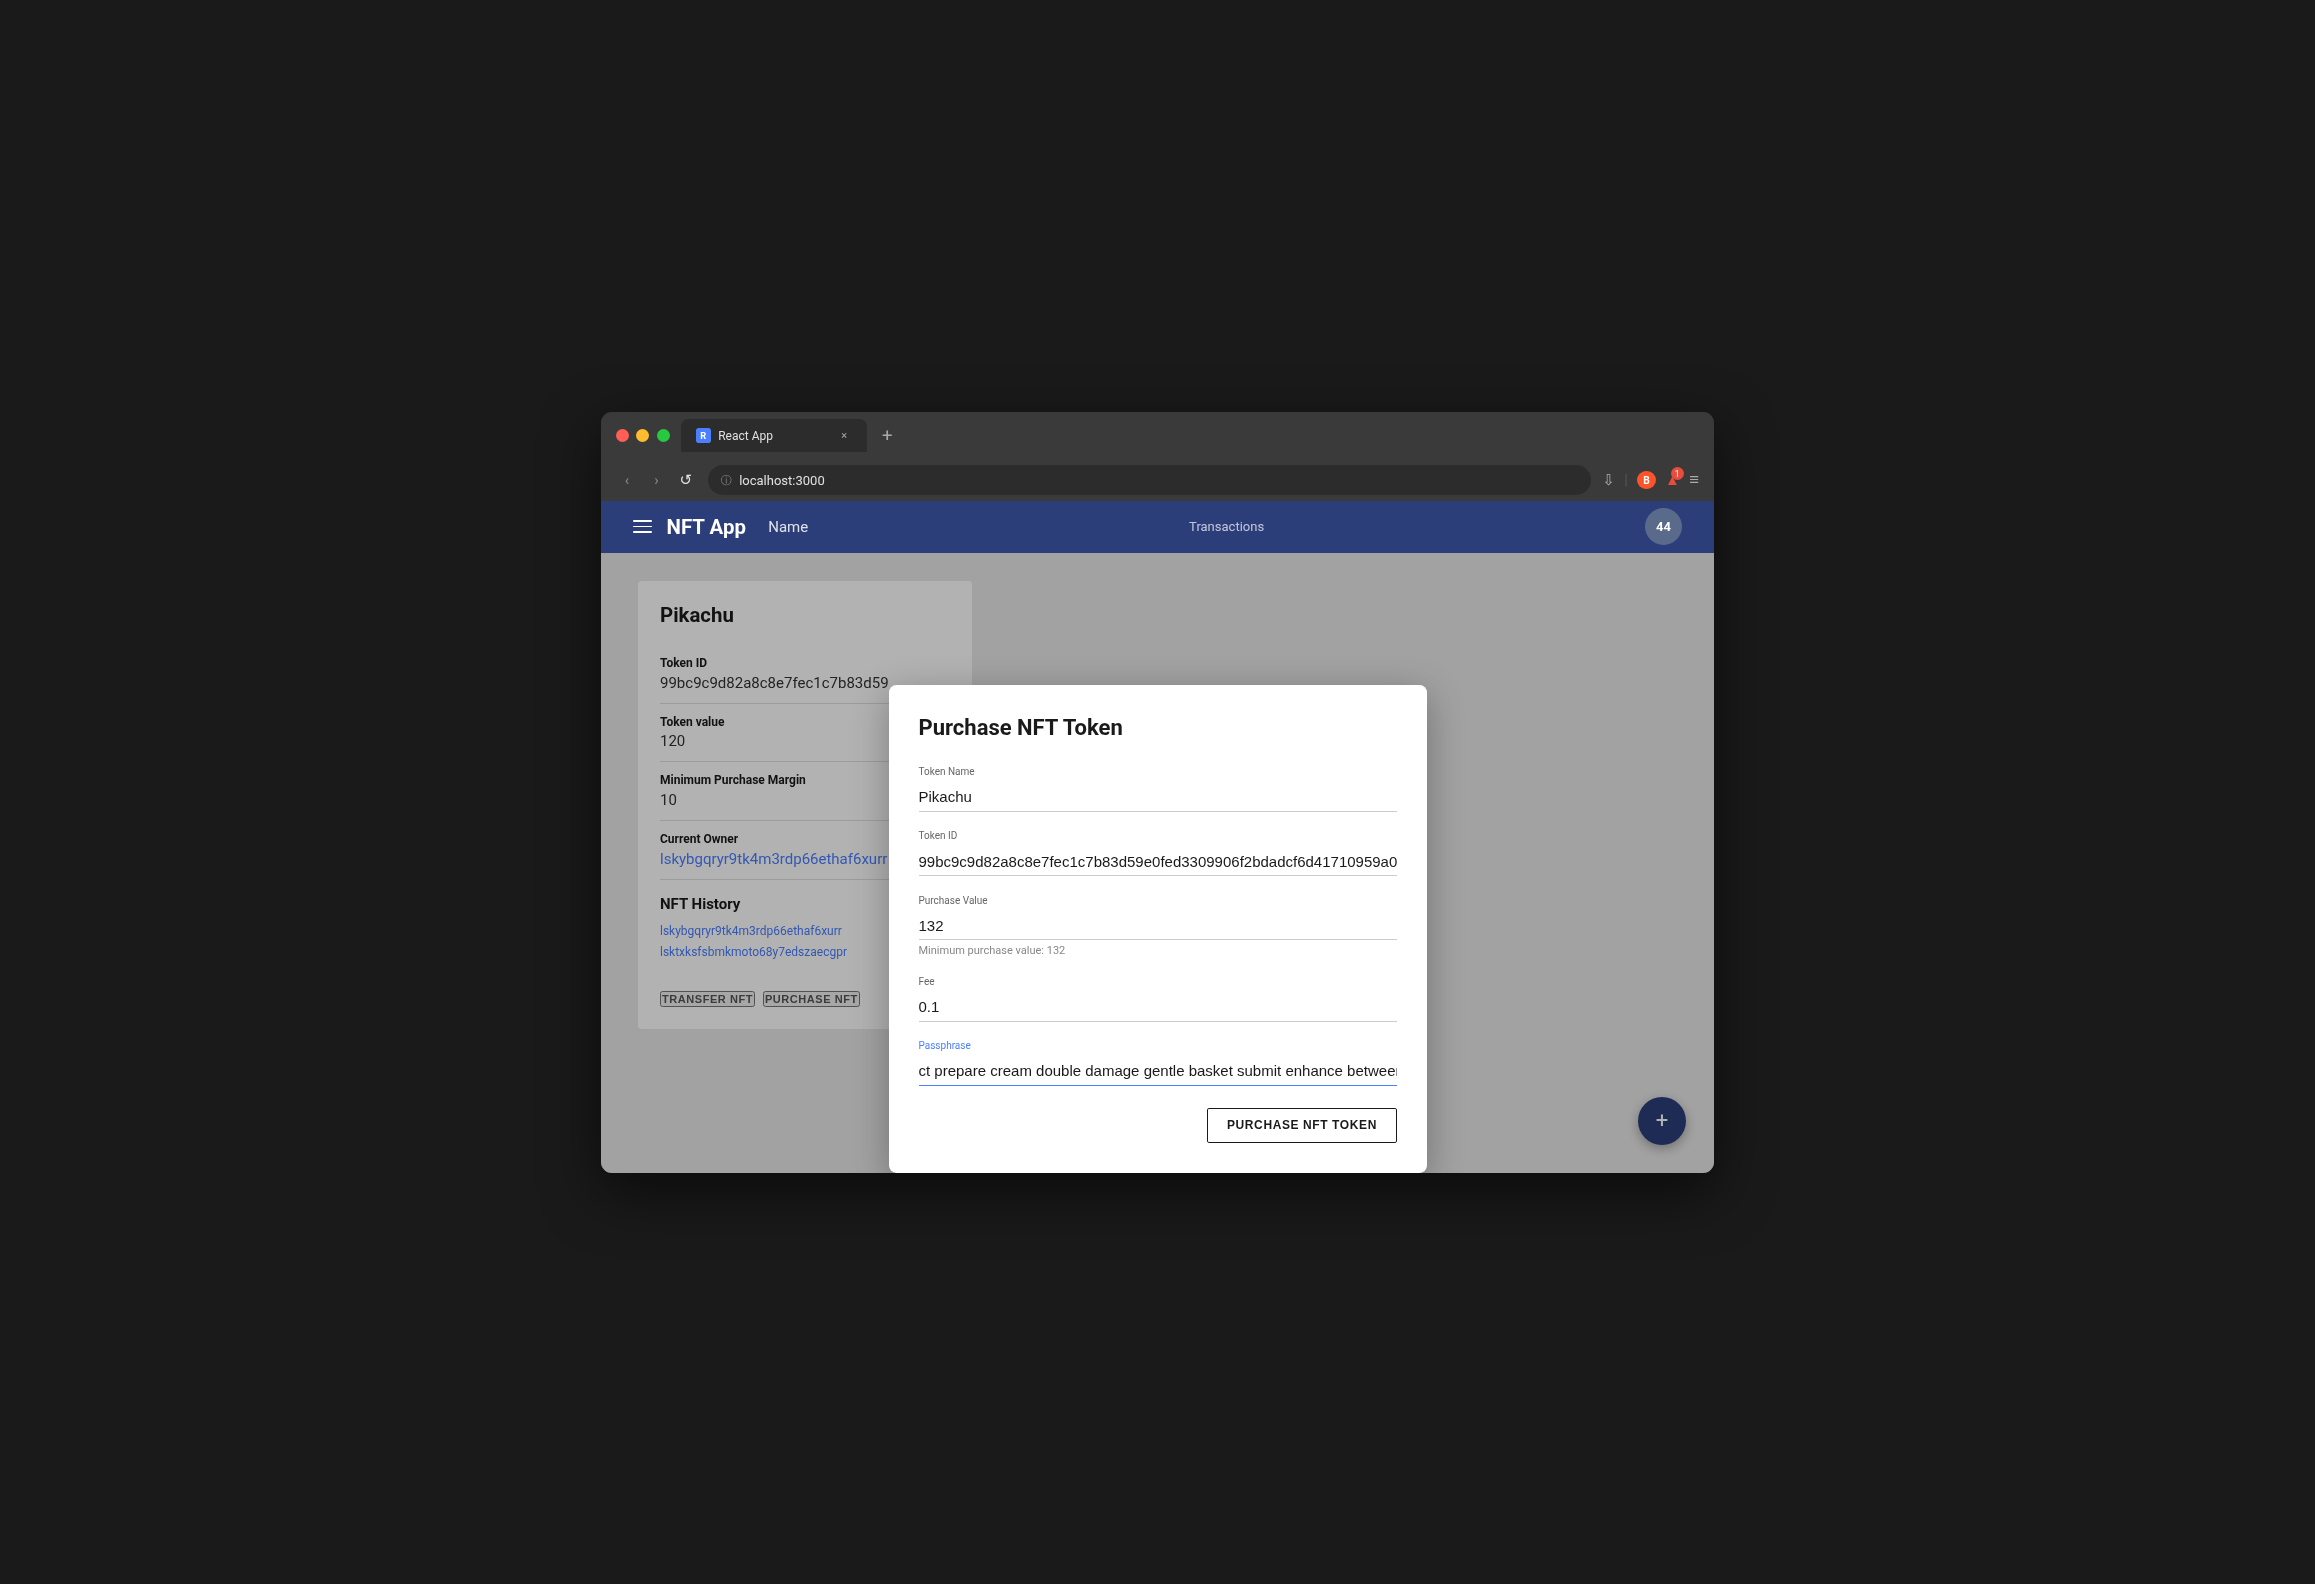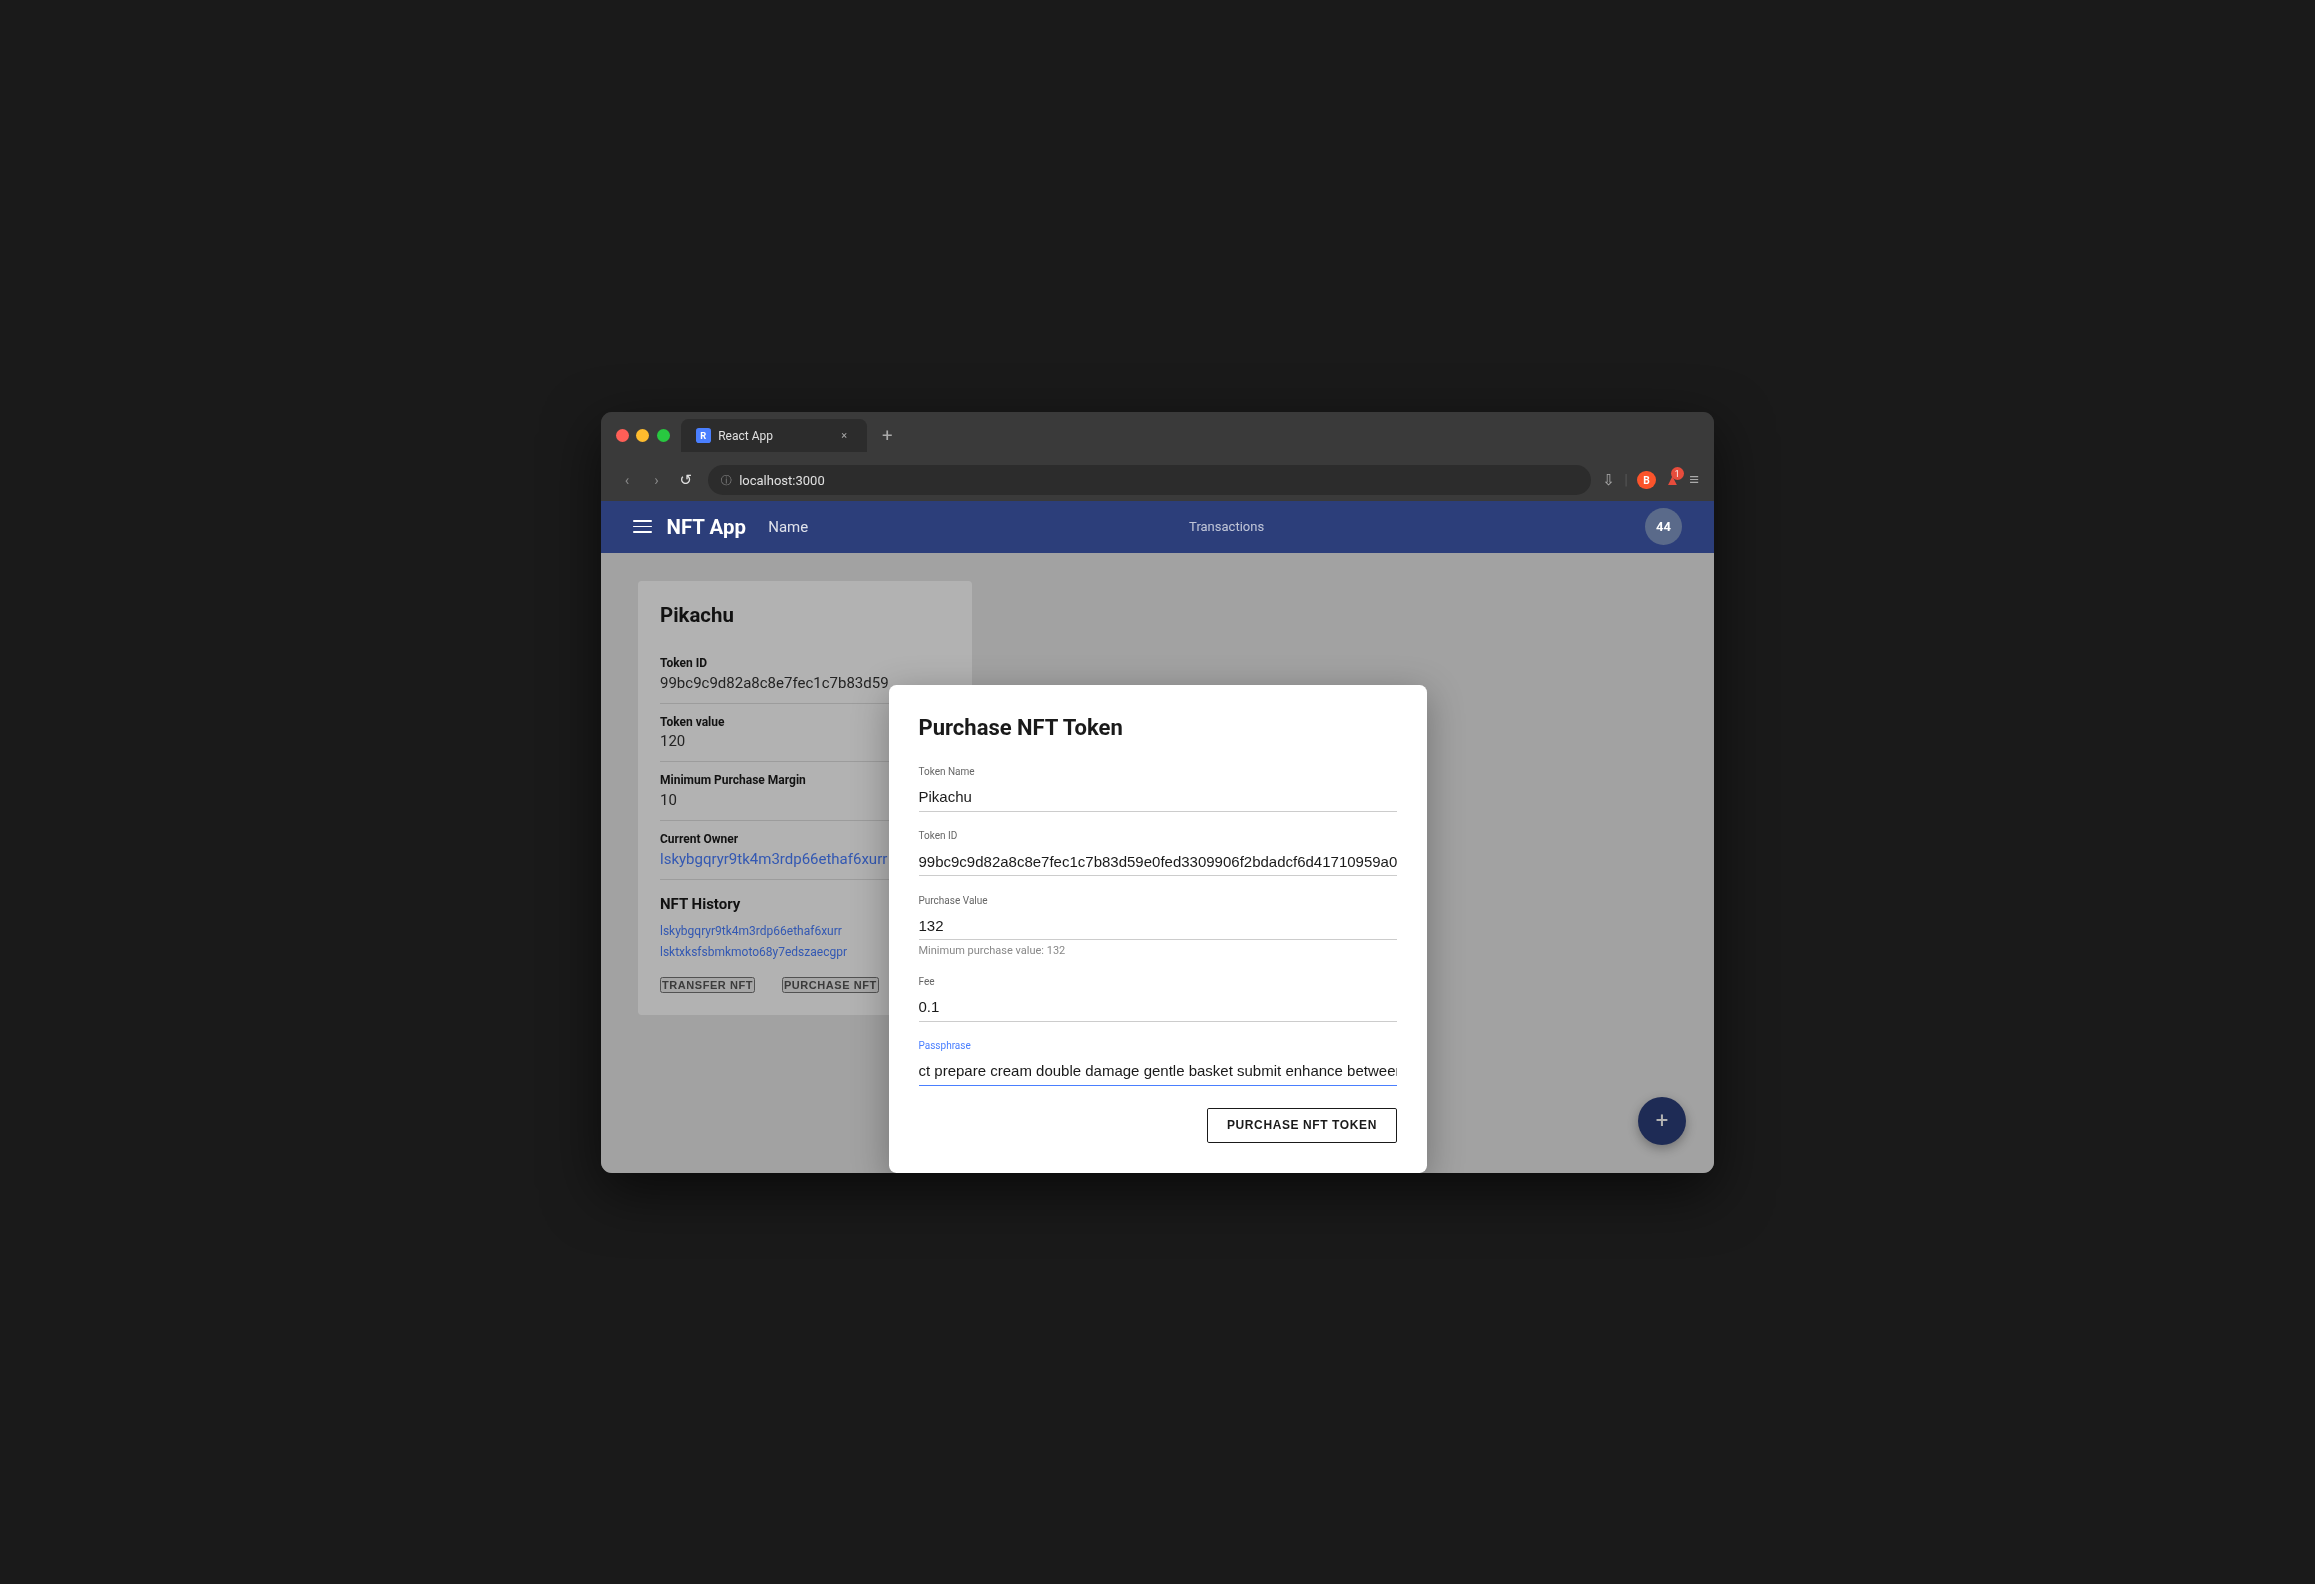--- a/index.html
+++ b/index.html
@@ -332,22 +332,22 @@
       color: #4a7fff;
       font-size: 12px;
       cursor: pointer;
       display: block;
       padding: 3.7px 0;
       word-break: break-all;
     }
 
     .card-actions {
       display: flex;
-      gap: 27px;
-      margin-top: 14px;
+      gap: 8px;
+      margin-top: 28px;
     }
 
     .card-action-btn {
       font-size: 11px;
       font-weight: bold;
       color: #555;
       cursor: pointer;
       letter-spacing: 0.05em;
     }
 

